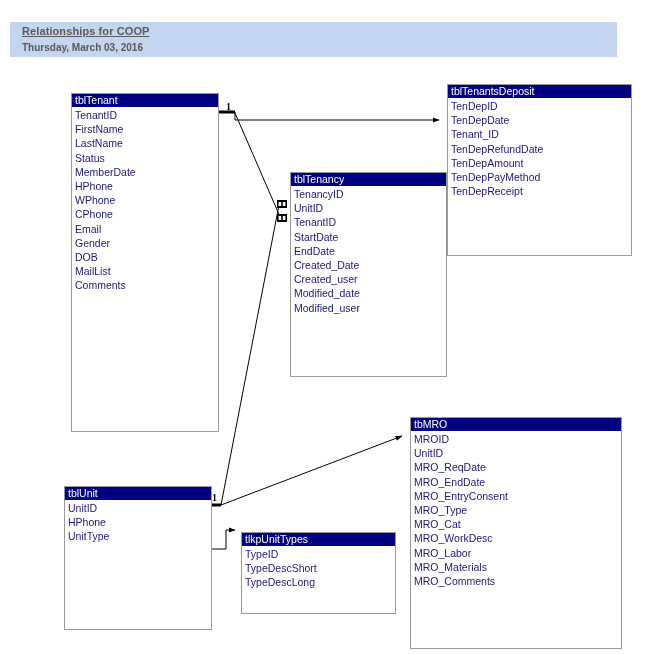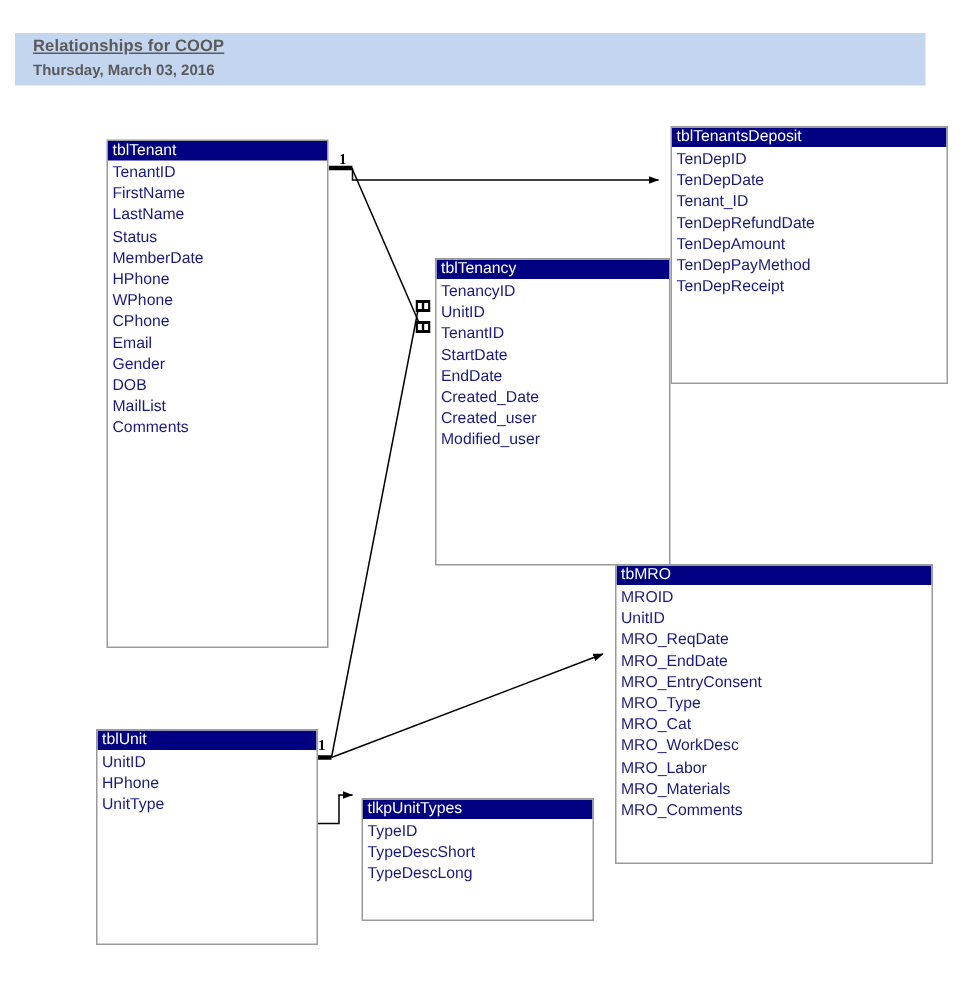--- a/index.html
+++ b/index.html
@@ -185,25 +185,26 @@
   <div class="table-box" style="left:267px; top:172px; width:157px; height:205px;">
     <div class="table-header">tblTenancy</div>
     <ul class="field-list">
       <li>TenancyID</li>
       <li>UnitID</li>
       <li>TenantID</li>
       <li>StartDate</li>
       <li>EndDate</li>
       <li>Created_Date</li>
       <li>Created_user</li>
+      <li>Modified_date</li>
       <li>Modified_user</li>
     </ul>
   </div>
 
-  <div class="table-box" style="left:387px; top:376px; width:212px; height:200px;">
+  <div class="table-box" style="left:387px; top:417px; width:212px; height:232px;">
     <div class="table-header">tbMRO</div>
     <ul class="field-list">
       <li>MROID</li>
       <li>UnitID</li>
       <li>MRO_ReqDate</li>
       <li>MRO_EndDate</li>
       <li>MRO_EntryConsent</li>
       <li>MRO_Type</li>
       <li>MRO_Cat</li>
       <li>MRO_WorkDesc</li>

